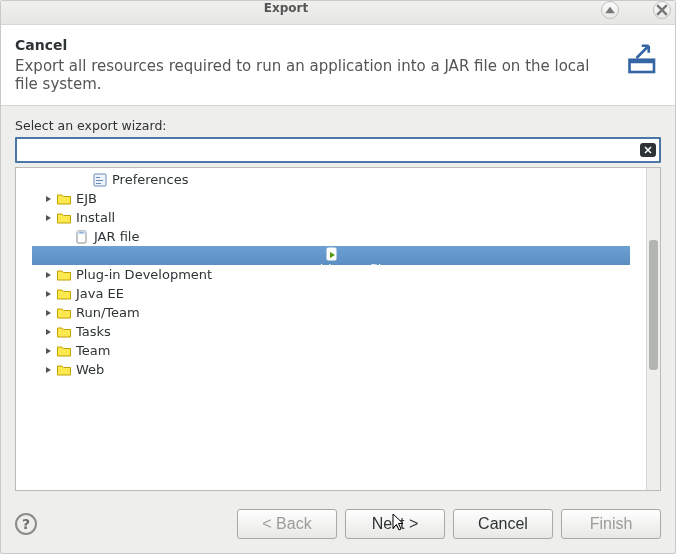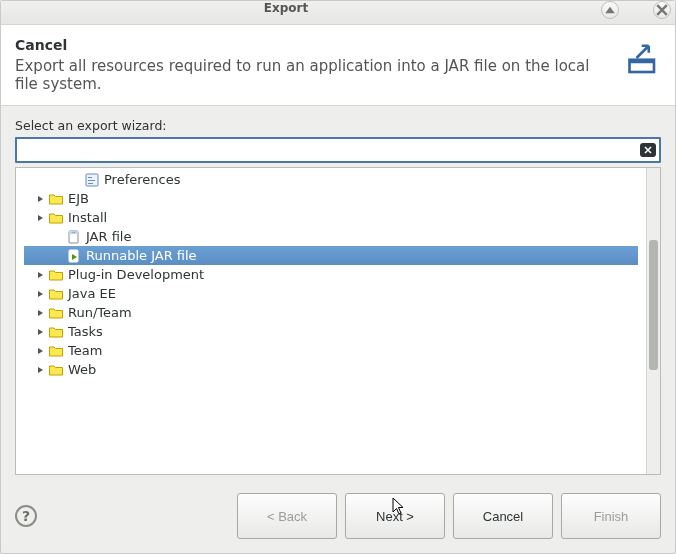--- a/index.html
+++ b/index.html
@@ -12,35 +12,35 @@
   .header-text { flex: 1; }
   .header-text h1 { font-size: 14px; font-weight: bold; margin-bottom: 4px; color: #2e3436; }
   .header-text p { font-size: 15px; color: #555; }
   .header-icon svg { width: 42px; height: 42px; }
   .body { flex: 1; padding: 12px 14px 6px 14px; display: flex; flex-direction: column; overflow: hidden; }
   .field-label { font-size: 12.5px; margin-bottom: 4px; }
   .filter-wrap { position: relative; border: 2px solid #4a77a8; background: #fff; border-radius: 1px; height: 26px; margin-bottom: 4px; display: flex; align-items: center; padding: 0 22px 0 6px; }
   .filter-input { border: none; outline: none; width: 100%; font-size: 13px; background: transparent; }
   .clear-btn { position: absolute; right: 3px; top: 50%; transform: translateY(-50%); width: 16px; height: 14px; background: #2e3436; border-radius: 3px; display: flex; align-items: center; justify-content: center; color: #fff; font-size: 10px; cursor: pointer; }
   .tree-wrap { flex: 1; border: 1px solid #babdb6; background: #fff; display: flex; overflow: hidden; }
-  .tree { flex: 1; overflow-y: auto; padding: 2px 8px; }
+  .tree { flex: 1; overflow-y: auto; padding: 2px 16px; }
   .tree-sb { width: 14px; background: #eeeeec; border-left: 1px solid #d3d7cf; position: relative; }
   .tree-sb::after { content:""; position:absolute; left:2px; right:2px; top:72px; height:130px; background:#b3b5b0; border-radius:3px; }
   .row { display: flex; align-items: center; height: 19px; padding-left: 6px; user-select: none; cursor: default; white-space: nowrap; font-size: 13px; color: #2e3436; }
   .row .pad { display:inline-block; }
   .tw { width: 12px; height: 12px; display: inline-flex; align-items: center; justify-content: center; margin-right: 2px; cursor: pointer; }
   .tw svg { width: 8px; height: 8px; }
   .twspacer { width: 14px; display:inline-block; }
   .ficon { width: 16px; height: 16px; display: inline-flex; align-items: center; justify-content: center; margin-right: 4px; }
   .row.selected { background: #6699cc; color: #fff; }
-  .row.selected { background: linear-gradient(#6c9fd2,#5b8fc4); }
+  .row.selected { background: linear-gradient(#6c9fd2,#5b8fc4); flex-direction: column; }
   .buttons { padding: 12px 14px 14px 14px; display: flex; justify-content: space-between; align-items: center; gap: 8px; }
   .btn-spacer { flex: 1; }
   .help { width: 22px; height: 22px; border: 2px solid #8a8d88; border-radius: 11px; display:flex; align-items:center; justify-content:center; color:#6a6d68; font-weight:bold; font-size:14px; cursor:pointer; }
-  button.wiz { min-width: 100px; height: 46px; border: 1px solid #a7aaa3; background: linear-gradient(#fefefe,#e8e8e6); border-radius: 3px; font-size: 13px; color: #2e3436; cursor: pointer; padding: 0 12px; }
+  button.wiz { min-width: 100px; height: 30px; border: 1px solid #a7aaa3; background: linear-gradient(#fefefe,#e8e8e6); border-radius: 3px; font-size: 16px; color: #2e3436; cursor: pointer; padding: 0 12px; }
   button.wiz:disabled { color: #9b9e97; cursor: default; }
   .cursor-arrow { position: absolute; pointer-events: none; }
 </style>
 </head>
 <body>
 
 <div class="window">
   <div class="titlebar">
     <span class="title">Export</span>
     <span class="wbtn">

